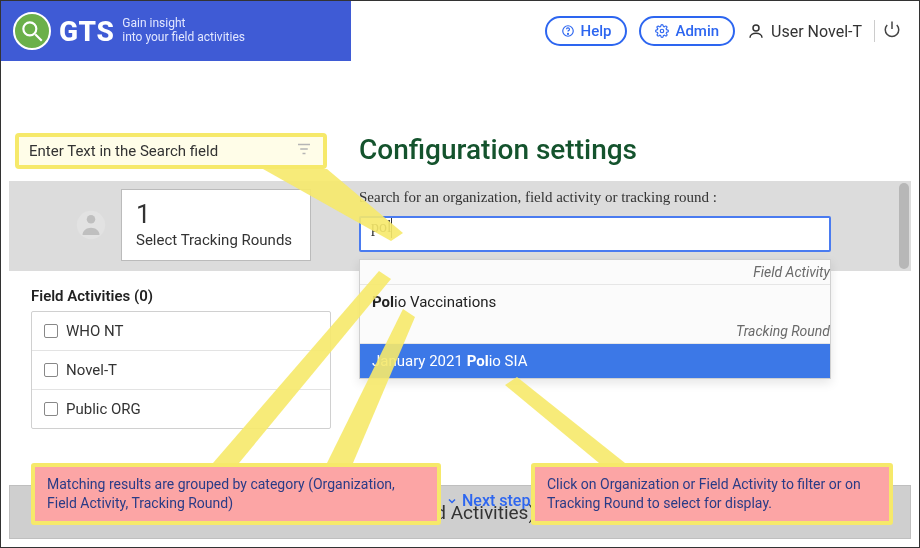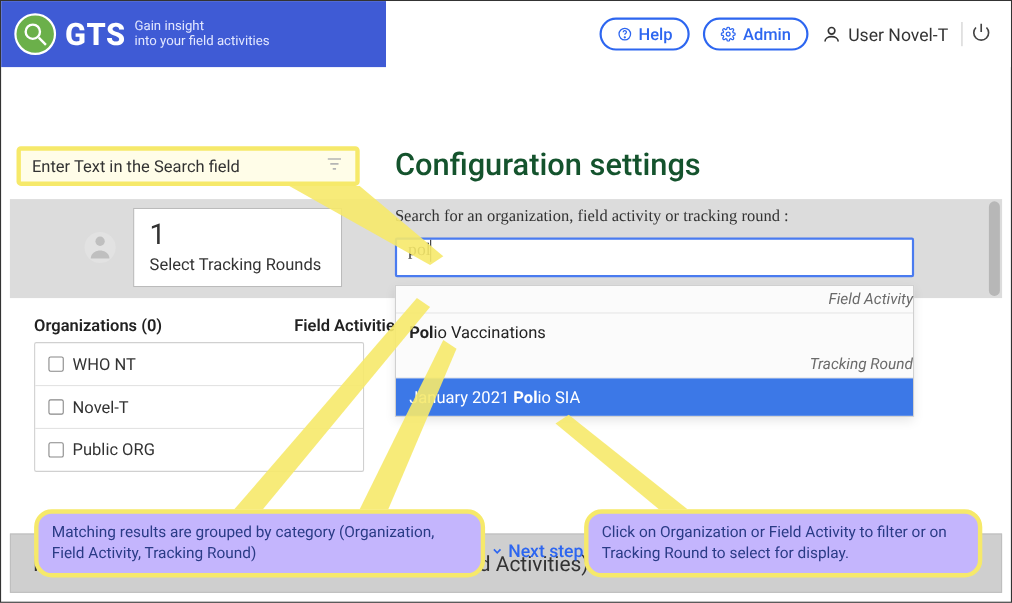--- a/index.html
+++ b/index.html
@@ -30,21 +30,21 @@
   .caret-bar { display:inline-block; border-right:1px solid #333; height:20px; vertical-align:middle;}
   .dropdown { position:absolute; left:358px; top:198px; width:472px; border:1px solid #d0d0d0; background:#fbfbfb; box-shadow:0 4px 10px rgba(0,0,0,0.1); z-index:20;}
   .dd-header { text-align:right; font-style:italic; color:#6a6a6a; font-size:14px; padding:4px 0; border-bottom:1px solid #e6e6e6;}
   .dd-item { padding:8px 12px; font-size:15px; color:#222; cursor:pointer; }
   .dd-item.selected { background:#3c78e7; color:#fff; }
   .cols { position:absolute; left:30px; top:226px; display:flex; gap:120px; font-size:15px; font-weight:600; color:#222;}
   .list-box { position:absolute; left:30px; top:250px; width:300px; border:1px solid #d0d0d0; border-radius:2px; background:#fff; z-index:5;}
   .list-row { padding:10px 12px; border-bottom:1px solid #e3e3e3; font-size:15px; color:#333; display:flex; align-items:center; gap:8px;}
   .list-row:last-child { border-bottom:none; }
   .cb { width:14px; height:14px; border:1.5px solid #888; border-radius:2px; display:inline-block;}
-  .callout2, .callout3 { border:4px solid #f6e96a; background:#c4b5fd; border-radius:16px; padding:8px 12px; font-size:14px; color:#2a3b86; line-height:1.35; z-index:30;}
+  .callout2, .callout3 { border:4px solid #f6e96a; background:#fca5a5; border-radius:3px; padding:8px 12px; font-size:14px; color:#2a3b86; line-height:1.35; z-index:30;}
   .callout2 { position:absolute; left:30px; top:402px; width:410px; }
   .callout3 { position:absolute; left:530px; top:402px; width:362px; }
   .next-step { position:absolute; left:445px; top:430px; color:#2d66f0; font-size:16px; font-weight:500; display:flex; align-items:center; gap:4px; z-index:10;}
   .footer { position:absolute; left:8px; right:8px; bottom:8px; height:54px; background:#cfcfcf; border:1px solid #bfbfbf; display:flex; align-items:center; padding:0 20px;}
   .footer .sel-label { font-size:20px; color:#333; margin-right:6px;}
   .footer .sel-detail { font-size:19px; color:#333; }
   .footer .view-map { margin-left:auto; color:#8c8c8c; font-size:19px; cursor:default;}
   svg.annot { position:absolute; left:0; top:0; width:920px; height:548px; pointer-events:none; z-index:25;}
   .scroll-thumb { position:absolute; right:10px; top:122px; width:10px; height:86px; background:#b7b7b7; border-radius:5px;}
   b.bold-inline { font-weight:700; }
@@ -144,21 +144,20 @@
     <div class="dd-item">
       <b class="bold-inline">Pol</b><span>io Vaccinations</span>
     </div>
     <div class="dd-header">Tracking Round</div>
     <div class="dd-item selected">
       <span>January 2021 </span><b class="bold-inline">Pol</b><span>io SIA</span>
     </div>
   </div>
 
   <div class="cols">
-    <div>Organizations (0)</div>
     <div>Field Activities (0)</div>
   </div>
 
   <div class="list-box">
     <div class="list-row">
         <span class="cb"></span>
         <span>WHO NT</span>
       </div>
     <div class="list-row">
         <span class="cb"></span>

